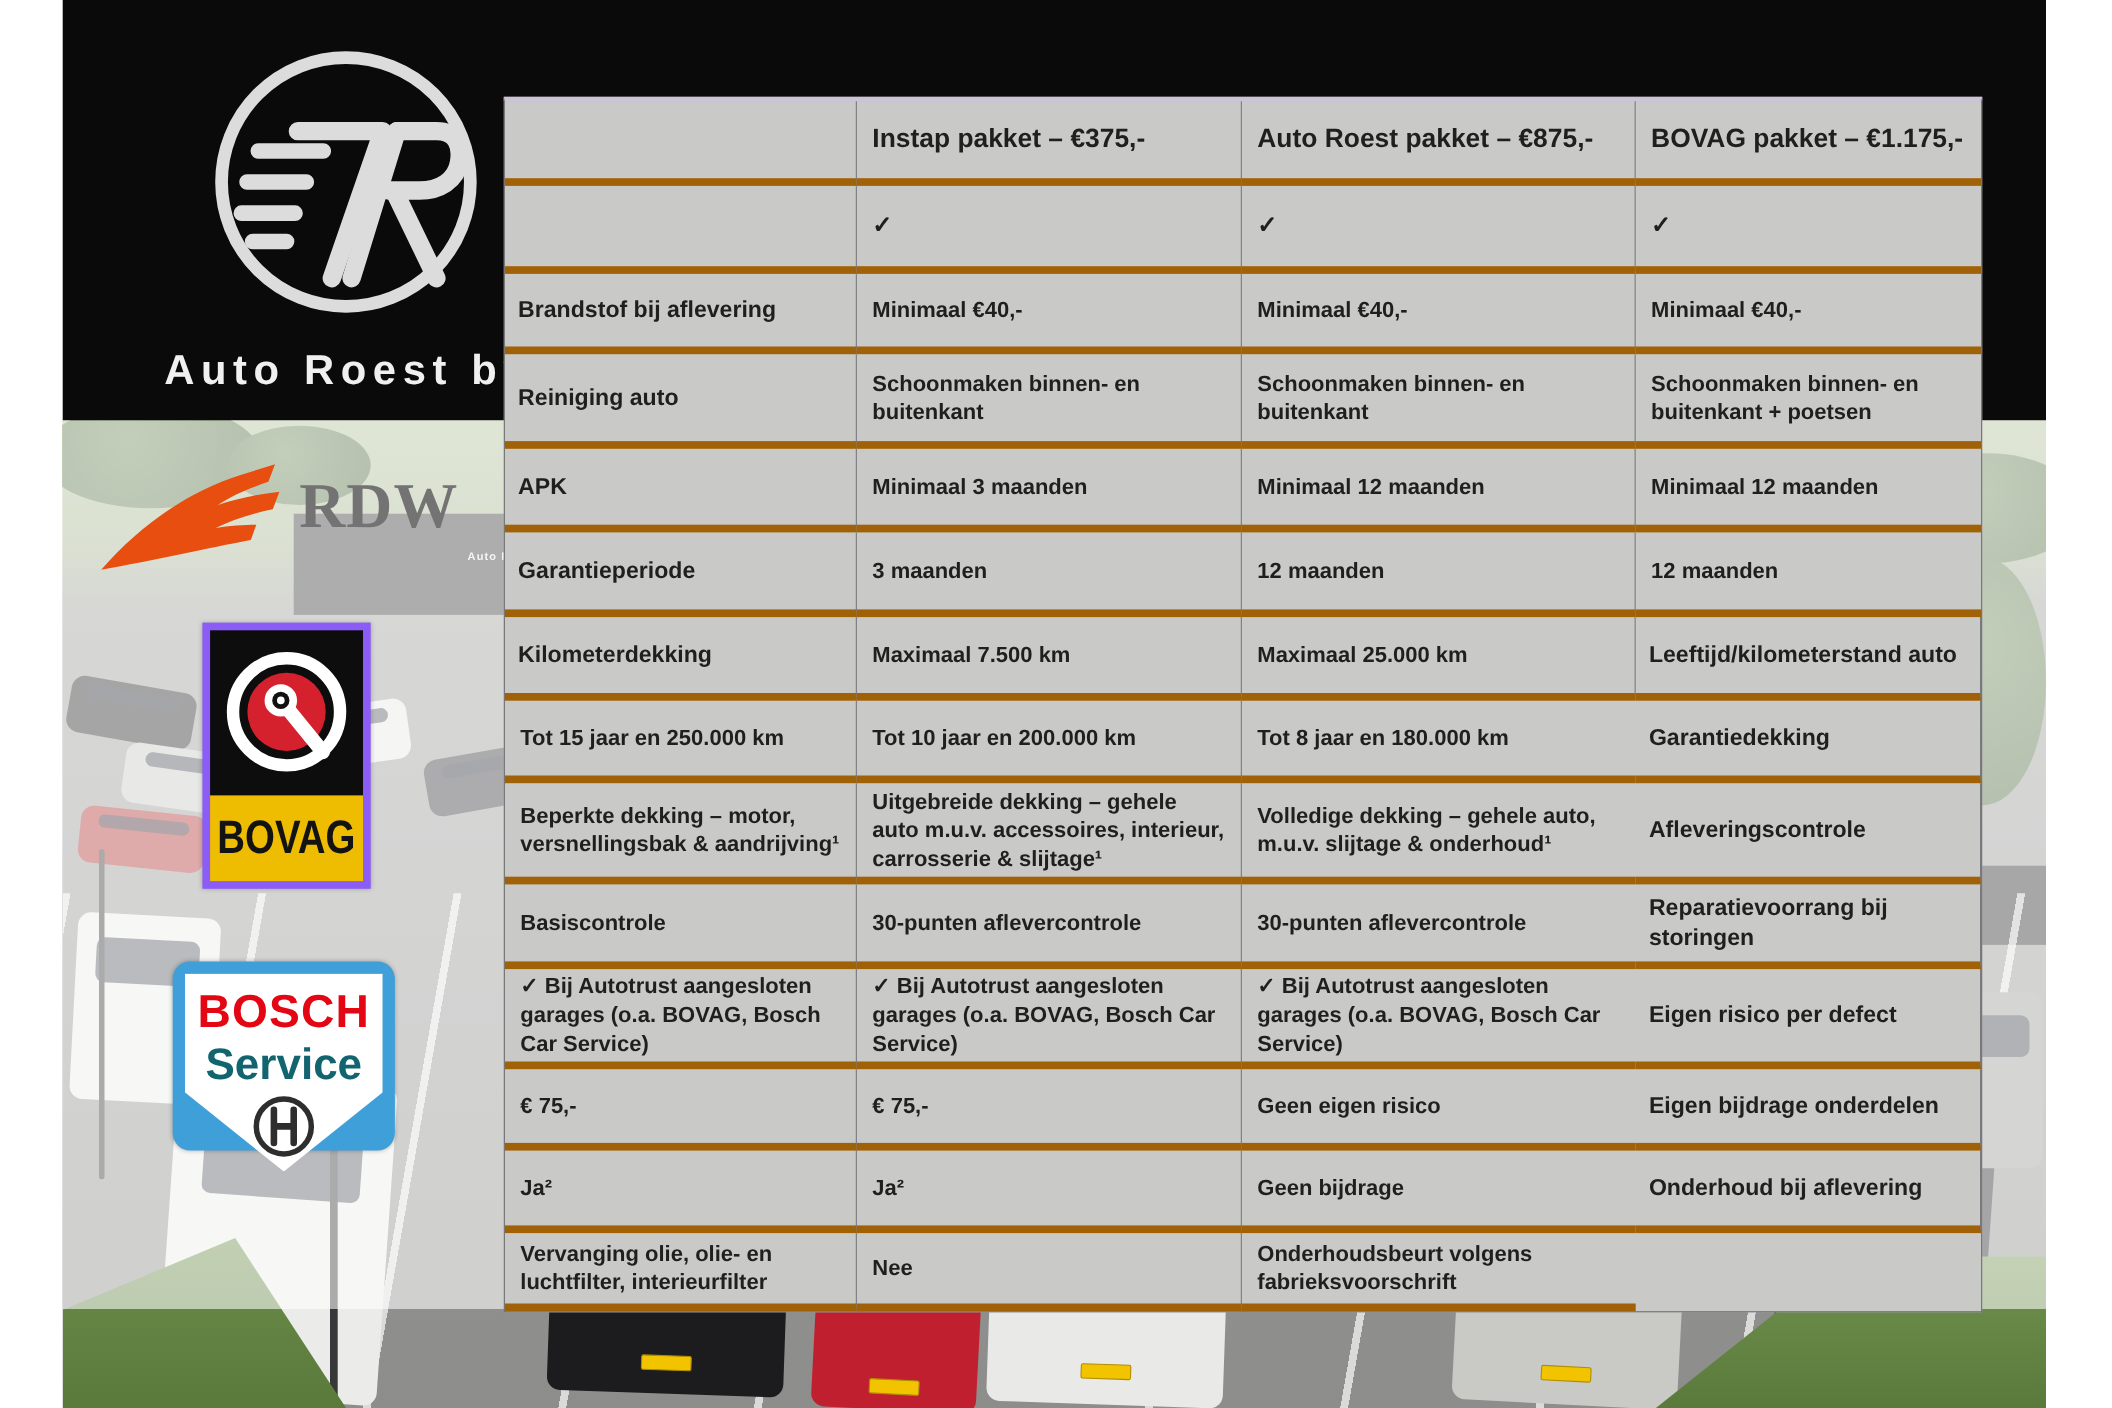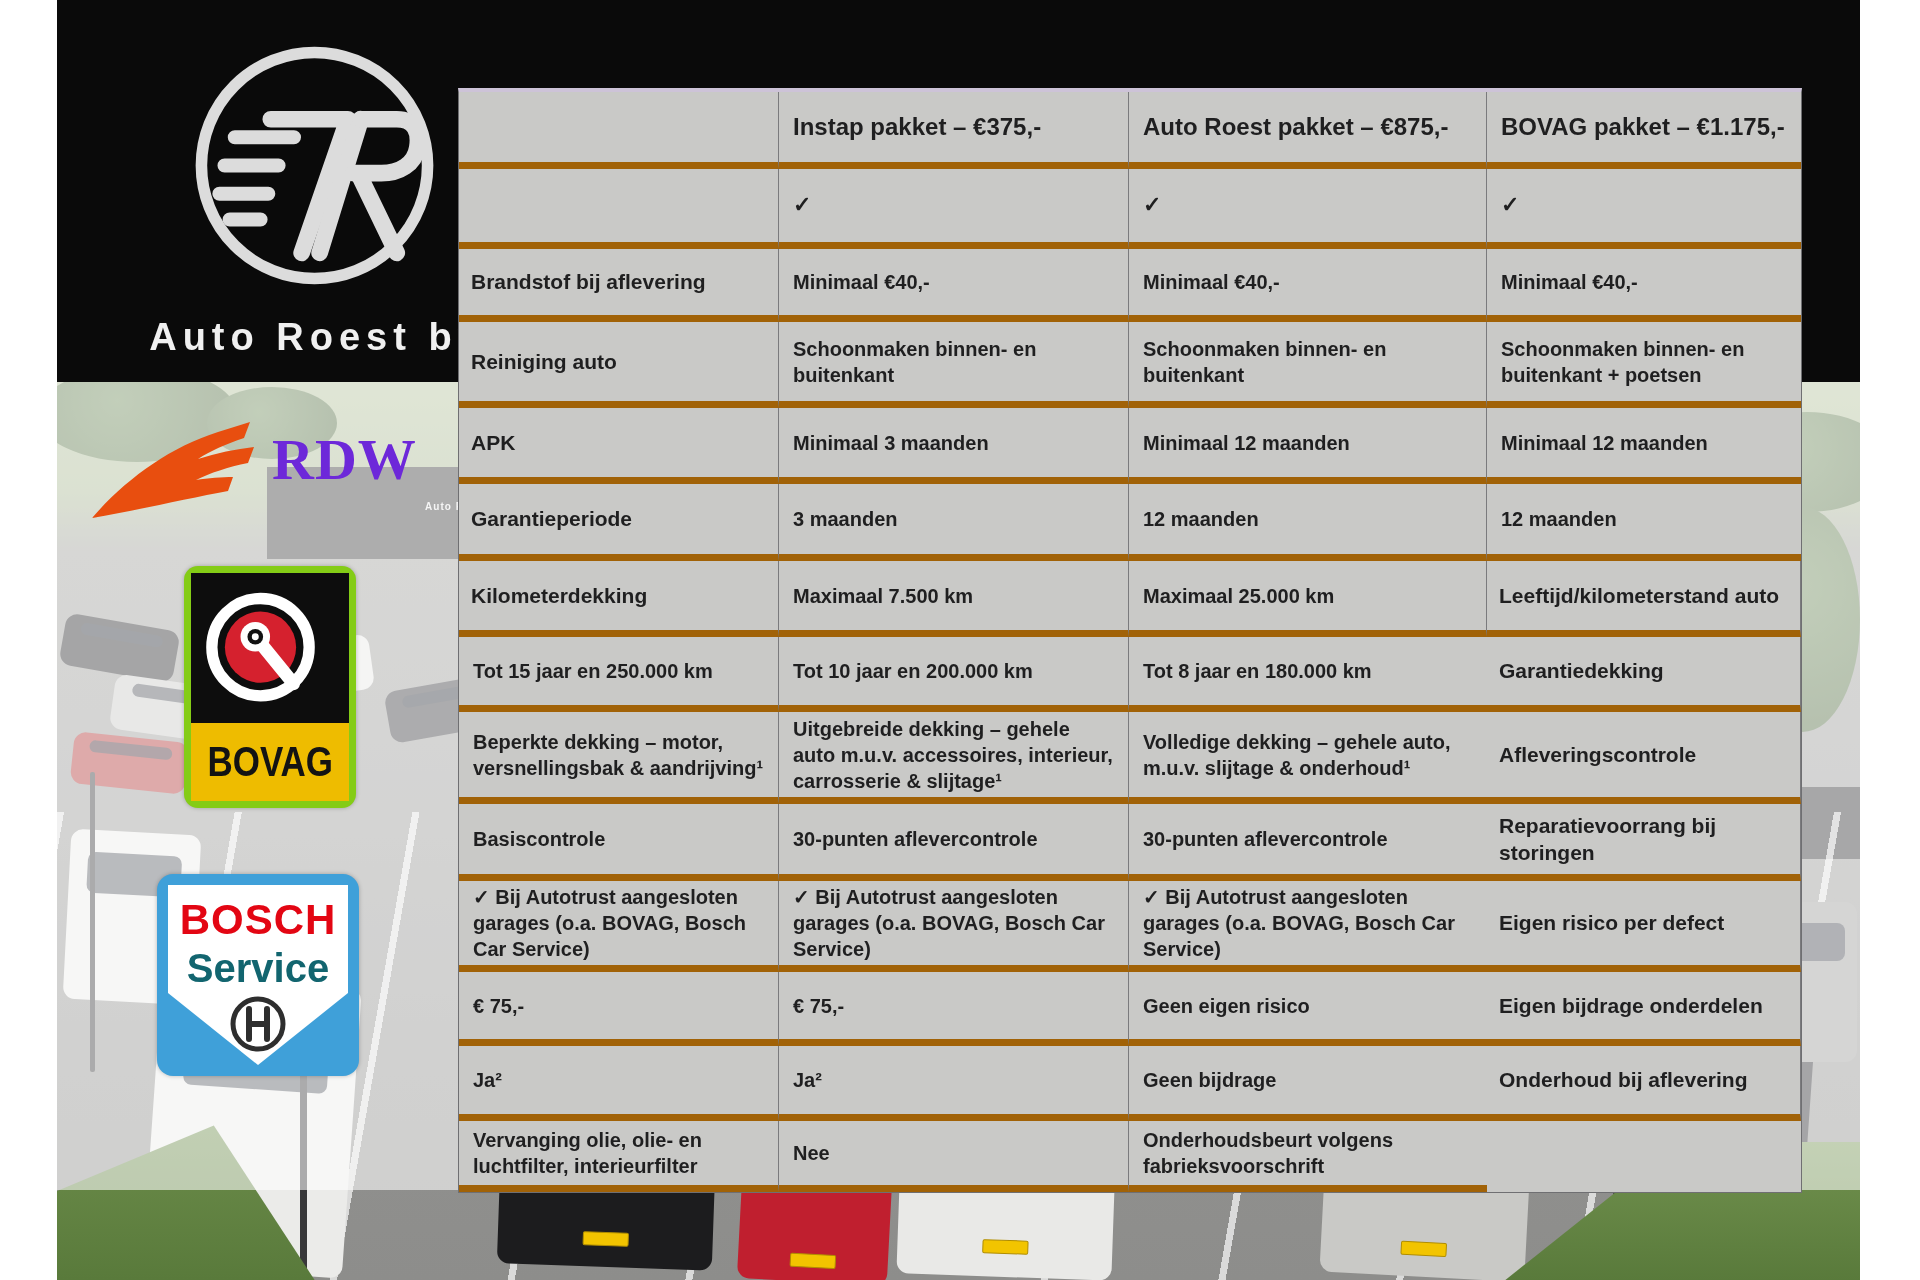--- a/index.html
+++ b/index.html
@@ -27,29 +27,29 @@
   
   .band{position:absolute;left:57px;top:0;width:1803px;height:382px;background:#0a0a0a;z-index:10;}
   .ar-logo{position:absolute;left:129px;top:37px;width:257px;height:257px;}
   .ar-name{position:absolute;left:40px;top:316px;width:440px;text-align:center;color:#f0f0f0;
            font-size:38px;font-weight:bold;letter-spacing:6px;}
 
   
   .rdw{position:absolute;left:90px;top:418px;width:330px;height:110px;z-index:20;}
   .rdw svg{position:absolute;left:0;top:2px;}
   .rdw-text{position:absolute;left:182px;top:8px;font-family:"Liberation Serif",serif;font-weight:600;
-            font-size:58px;color:#6d28d9;letter-spacing:1px;}
-
-  .bovag{position:absolute;left:184px;top:566px;width:172px;height:242px;background:#84cc16;
-         padding:7px;box-sizing:border-box;z-index:20;box-shadow:0 0 4px rgba(0,0,0,.25);border-radius:14px;}
+            font-size:58px;color:#737373;letter-spacing:1px;}
+
+  .bovag{position:absolute;left:184px;top:566px;width:153px;height:242px;background:#8b5cf6;
+         padding:7px;box-sizing:border-box;z-index:20;box-shadow:0 0 4px rgba(0,0,0,.25);}
   .bovag-top{width:100%;height:150px;background:#0d0d0d;position:relative;}
   .bovag-bot{width:100%;height:78px;background:#eebc00;display:flex;align-items:center;justify-content:center;}
   .bovag-word{font-size:38px;font-weight:bold;color:#131313;letter-spacing:0px;transform:scale(.92,1.12);}
 
-  .bosch{position:absolute;left:157px;top:874px;width:202px;height:202px;background:#3fa0d9;
+  .bosch{position:absolute;left:157px;top:874px;width:202px;height:172px;background:#3fa0d9;
          border-radius:16px;z-index:20;box-shadow:0 0 4px rgba(0,0,0,.25);}
   .bosch-pent{position:absolute;left:11px;top:11px;width:180px;height:180px;background:#ffffff;
          clip-path:polygon(0 0,100% 0,100% 60%,50% 100%,0 60%);}
   .bosch-word1{position:absolute;left:0;top:22px;width:100%;text-align:center;font-size:42px;
          font-weight:800;color:#e30613;letter-spacing:1px;}
   .bosch-word2{position:absolute;left:0;top:72px;width:100%;text-align:center;font-size:40px;
          font-weight:bold;color:#12656f;}
   .bosch-arm{position:absolute;left:69px;top:118px;}
 
   

